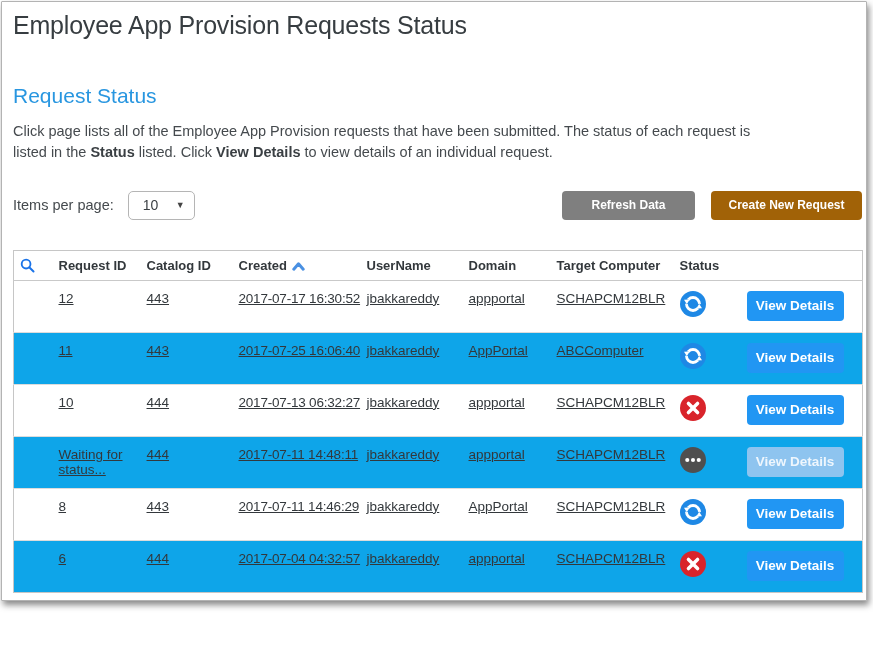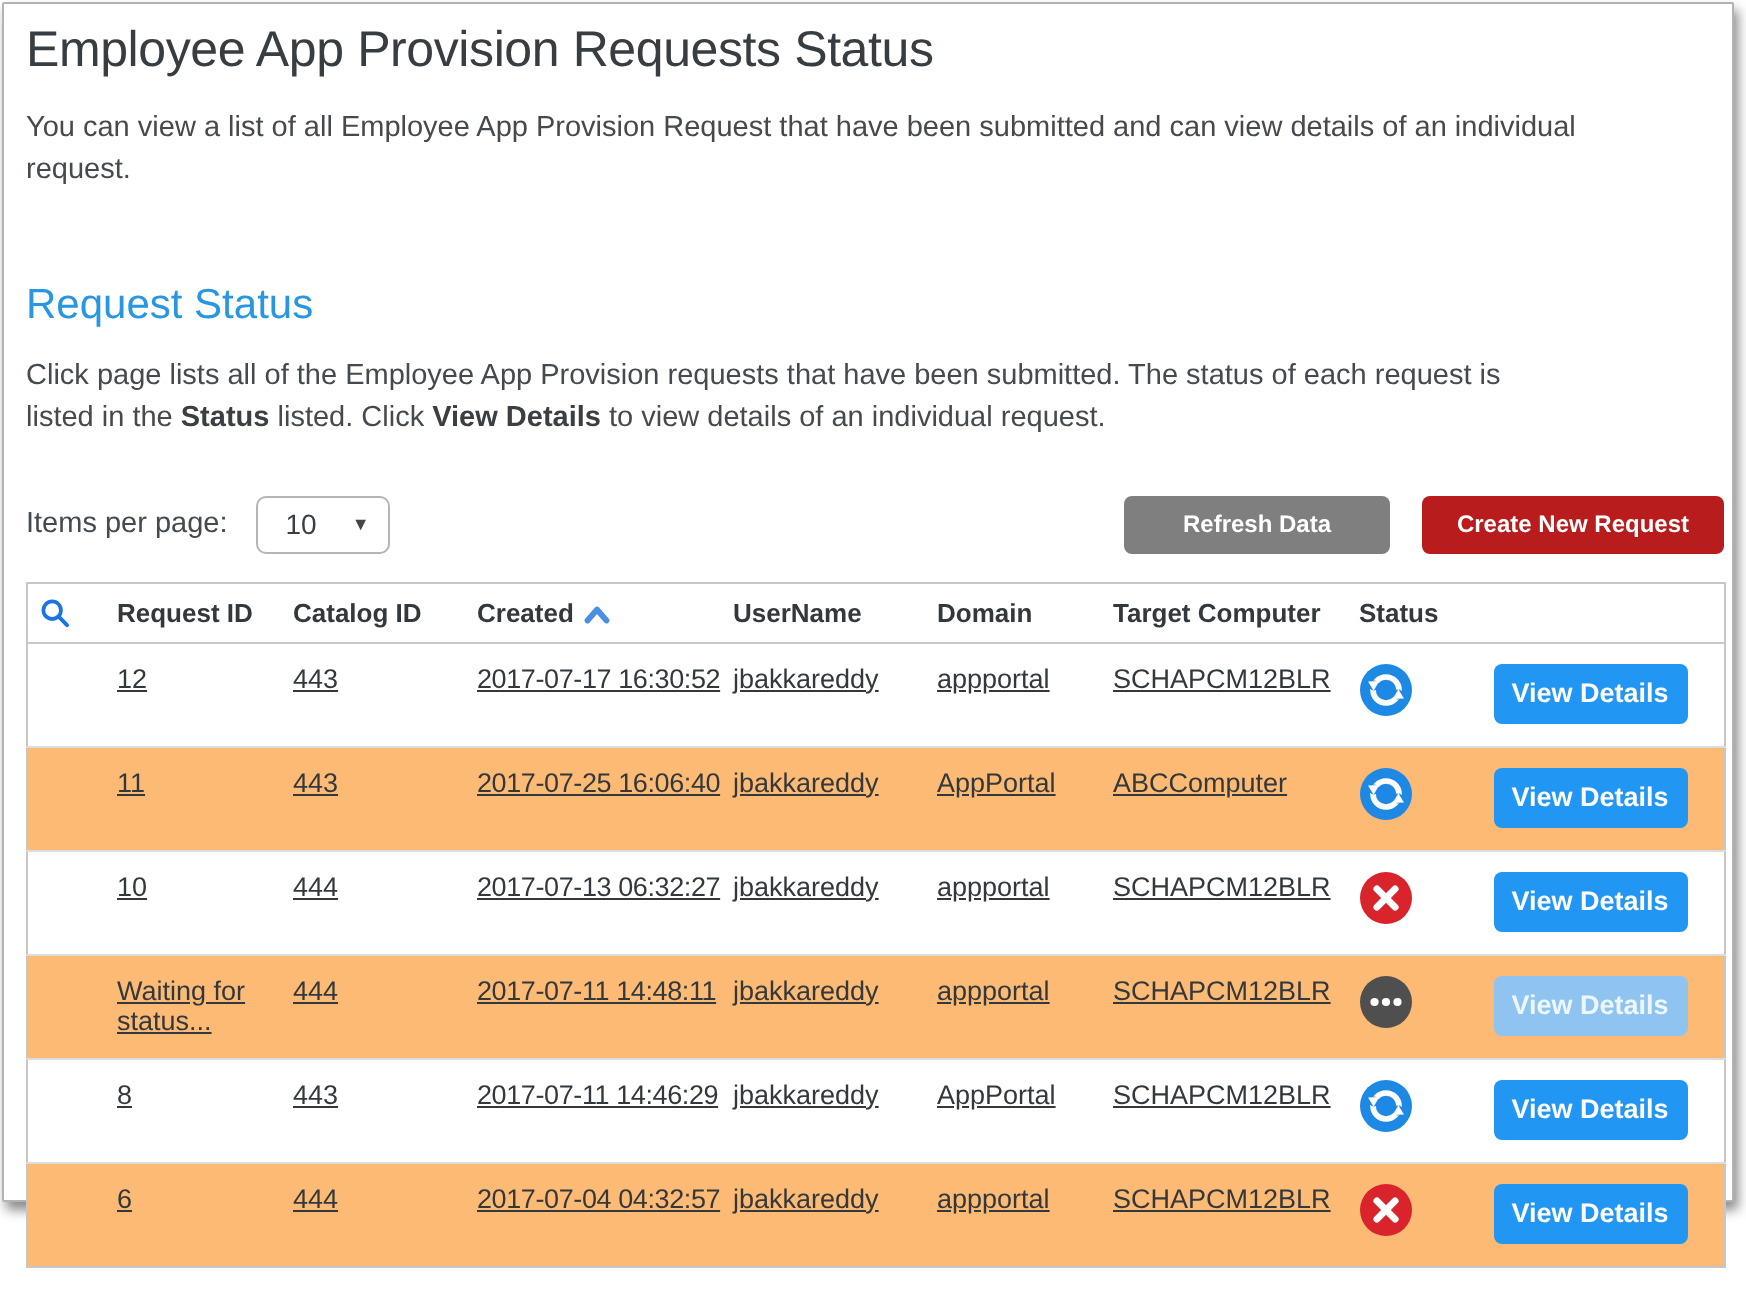--- a/index.html
+++ b/index.html
@@ -85,26 +85,26 @@
     color: #ffffff;
     cursor: pointer;
     padding: 0 16px;
   }
   .btn-refresh {
     background: #7f7f7f;
     width: 133px;
     margin-right: 16px;
   }
   .btn-create {
-    background: #b91c1c;
+    background: #a16207;
     width: 151px;
   }
 
   table.requests {
-    margin-top: 12px;
+    margin-top: 28px;
     width: 849px;
     border-collapse: collapse;
     table-layout: fixed;
     border: 1px solid #c6c6c6;
   }
   table.requests th {
     height: 30px;
     text-align: left;
     vertical-align: middle;
     font-size: 13px;
@@ -118,21 +118,21 @@
   th.th-status { padding-left: 10px; }
   table.requests td {
     height: 52px;
     vertical-align: top;
     font-size: 13.5px;
     color: #33383c;
     padding: 10px 2px 0 5px;
     border-top: 1px solid #dcdcdc;
     text-decoration: underline;
   }
-  tr.alt td { background: #fdba74; }
+  tr.alt td { background: #0ea5e9; }
   td.cell-created { font-size: 13px; letter-spacing: -0.2px; white-space: nowrap; }
   td.cell-status { padding-top: 7px; padding-left: 12px; }
   td.cell-action { padding-top: 6px; padding-left: 14px; }
   .btn-view {
     width: 97px;
     height: 30px;
     border: none;
     border-radius: 4px;
     background: #2196f3;
     color: #ffffff;
@@ -148,21 +148,20 @@
   .sort-caret { margin-left: 5px; vertical-align: -1px; }
   .status-svg { display: block; }
 </style>
 </head>
 <body>
 
 <div class="page">
 
   <h1 class="page-title">Employee App Provision Requests Status</h1>
 
-  <p class="intro"><span>You can view a list of all Employee App Provision Request that have been submitted and can view details of an individual</span><br><span>request.</span></p>
 
   <h2 class="section-title">Request Status</h2>
 
   <p class="section-desc"><span>Click page lists all of the Employee App Provision requests that have been submitted. The status of each request is</span><br><span>listed in the </span><b>Status</b><span> listed. Click </span><b>View Details</b><span> to view details of an individual request.</span></p>
 
   <div class="controls-row">
     <div class="items-per-page">
       <span class="label">Items per page:</span>
       <div class="select-box">
         <span class="value">10</span>

